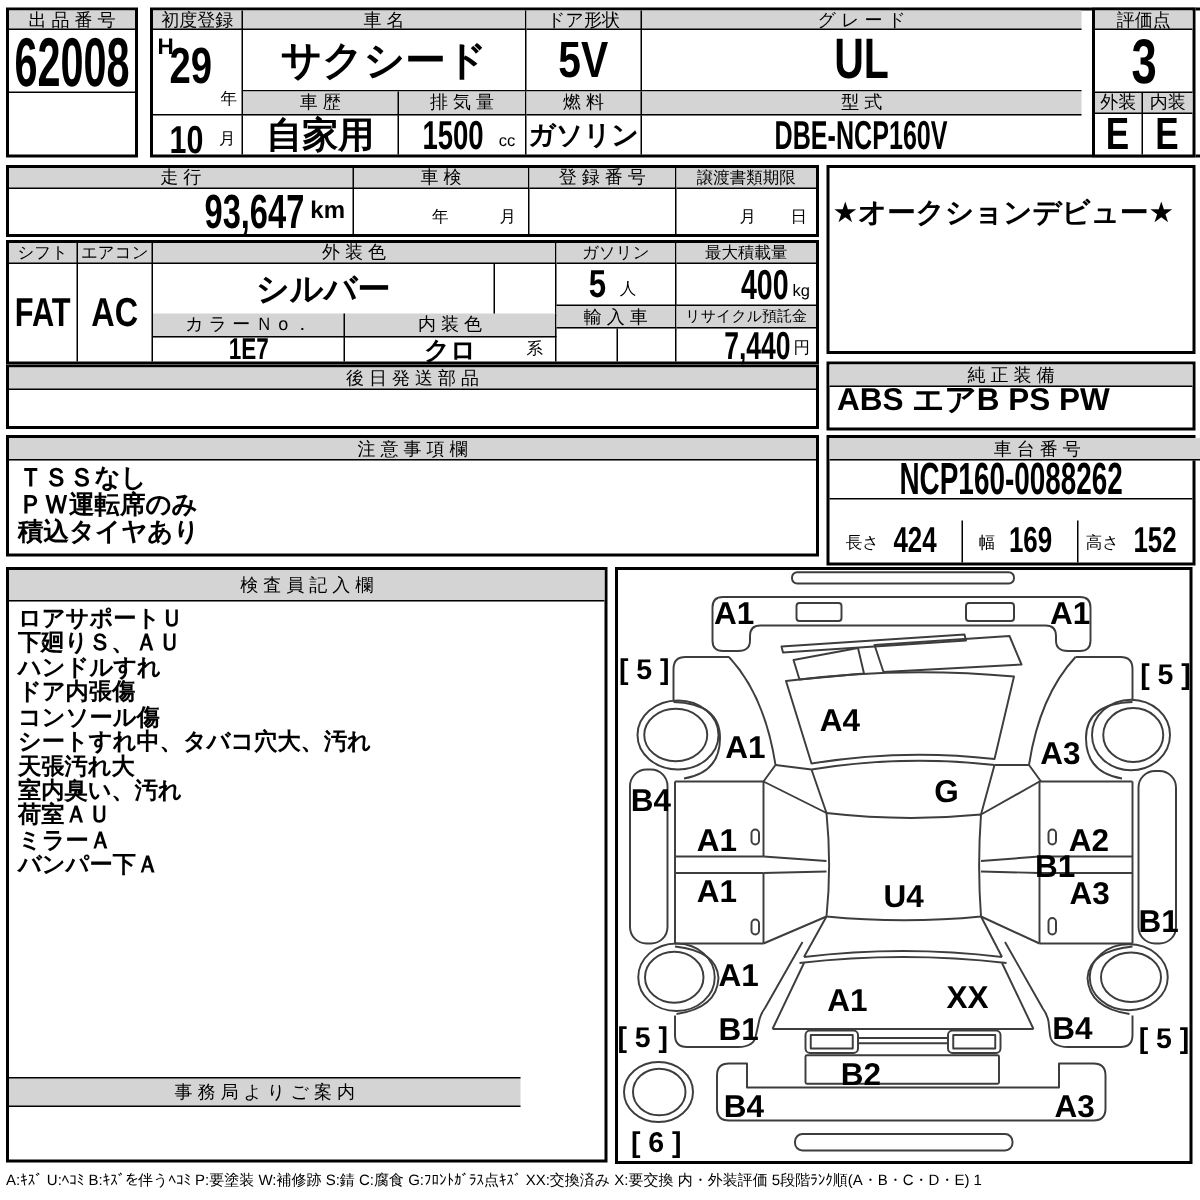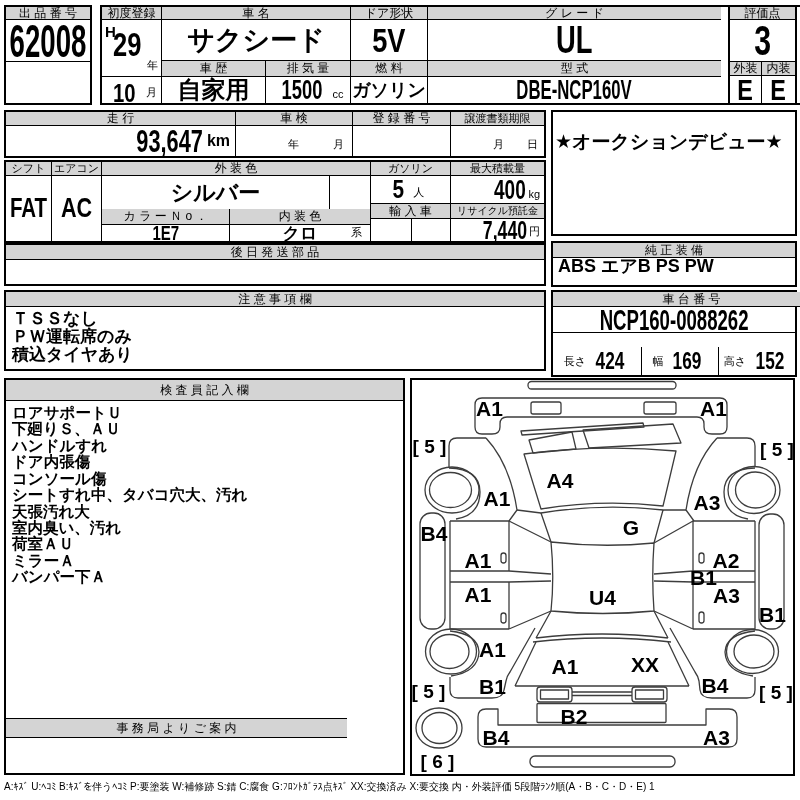--- a/index.html
+++ b/index.html
@@ -164,21 +164,21 @@
     <div class="cell hdr bb" style="left:0;top:0;width:538px;height:15px">注 意 事 項 欄</div>
     <div class="lines b" style="position:absolute;left:6px;top:18px;font-size:17px">
         <div>ＴＳＳなし</div>
         <div>ＰＷ運転席のみ</div>
         <div>積込タイヤあり</div>
       </div>
   </div>
 
   <div class="box" style="left:551px;top:241px;width:246px;height:46px">
     <div class="cell hdr bb" style="left:0;top:0;width:242px;height:15px">純 正 装 備</div>
-    <div class="cell left b" style="left:0;top:15px;width:242px;height:16px;padding-left:5px;font-size:18px">ABS エアB PS PW</div>
+    <div class="cell left b" style="left:0;top:15px;width:242px;height:16px;padding-left:5px;font-size:21px">ABS エアB PS PW</div>
   </div>
 
   <div class="box" style="left:551px;top:290px;width:246px;height:87px">
     <div class="cell hdr bb" style="left:0;top:0;width:277px;height:15px">車 台 番 号</div>
     <div class="cell bb" style="left:0;top:15px;width:242px;height:26px">
         <span class="cond" style="font-size:30px;transform:scaleX(0.62)">NCP160-0088262</span>
       </div>
     <div class="cell br" style="left:0;top:55px;width:89px;height:28px">
       <span class="unit" style="padding-right:4px">長さ</span>
         <span class="cond" style="font-size:24px;transform:scaleX(0.72)">424</span>

